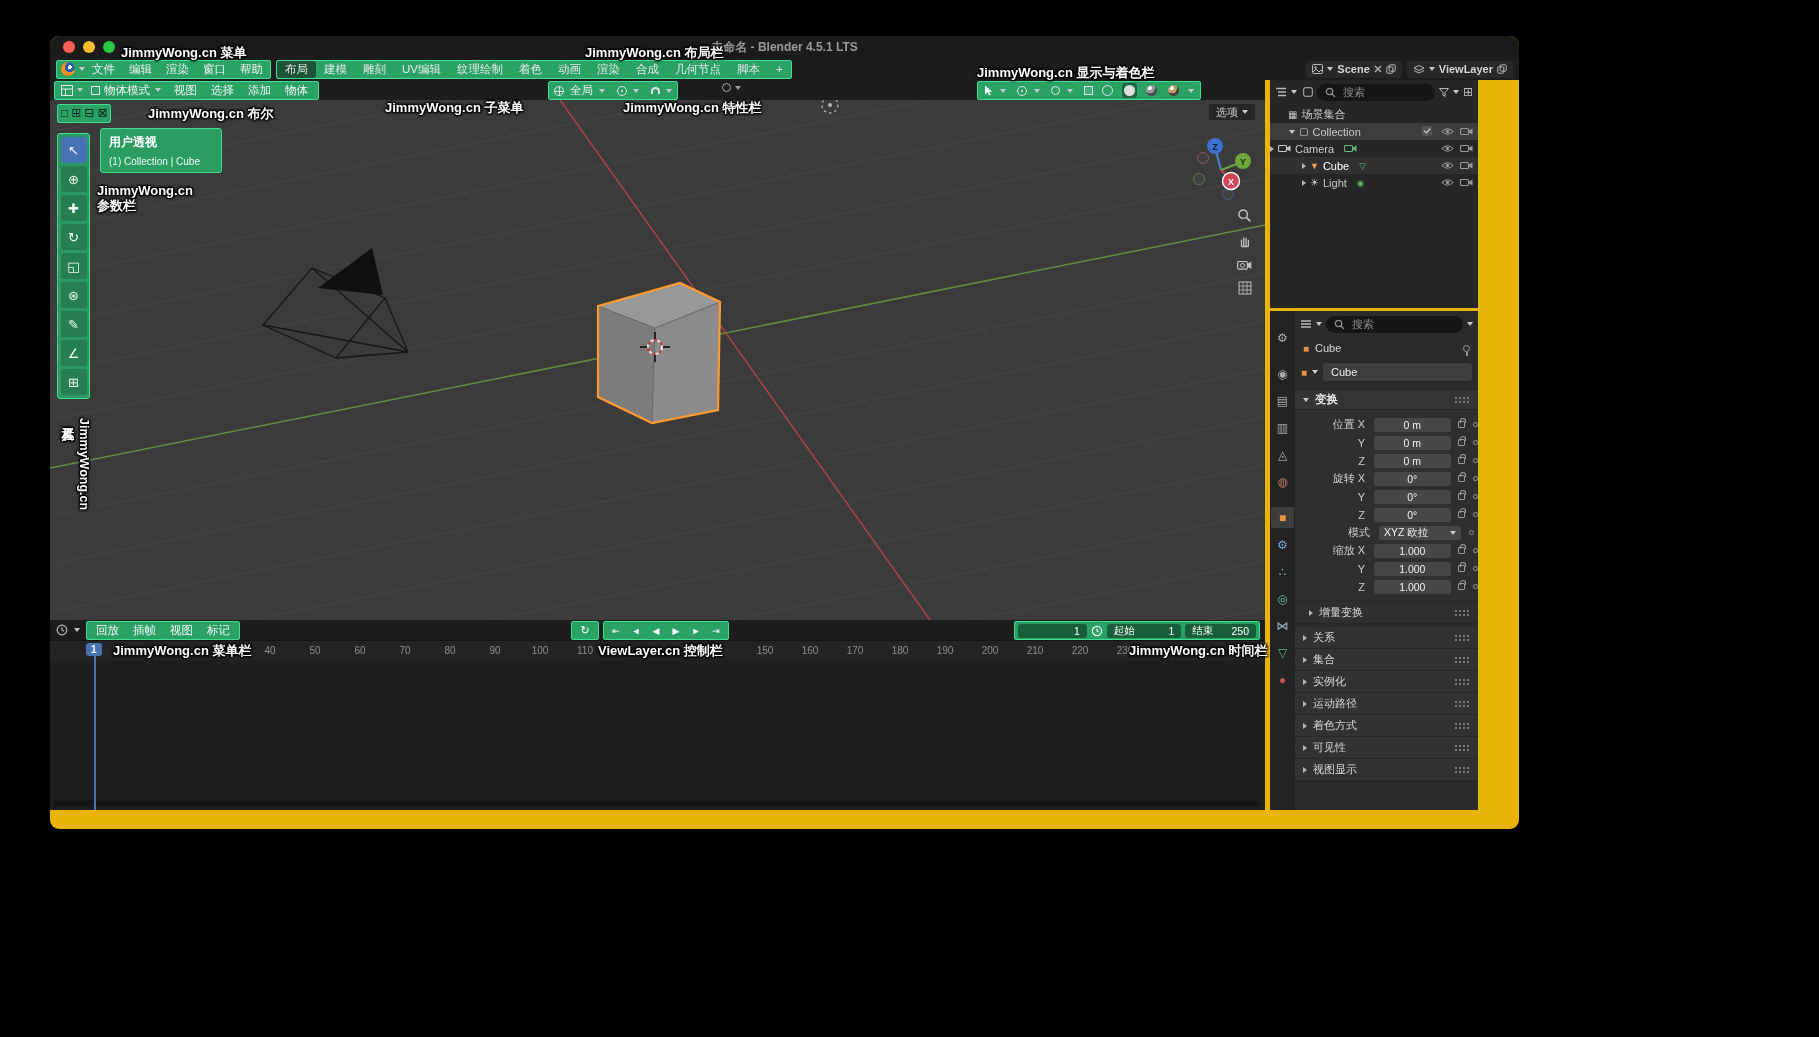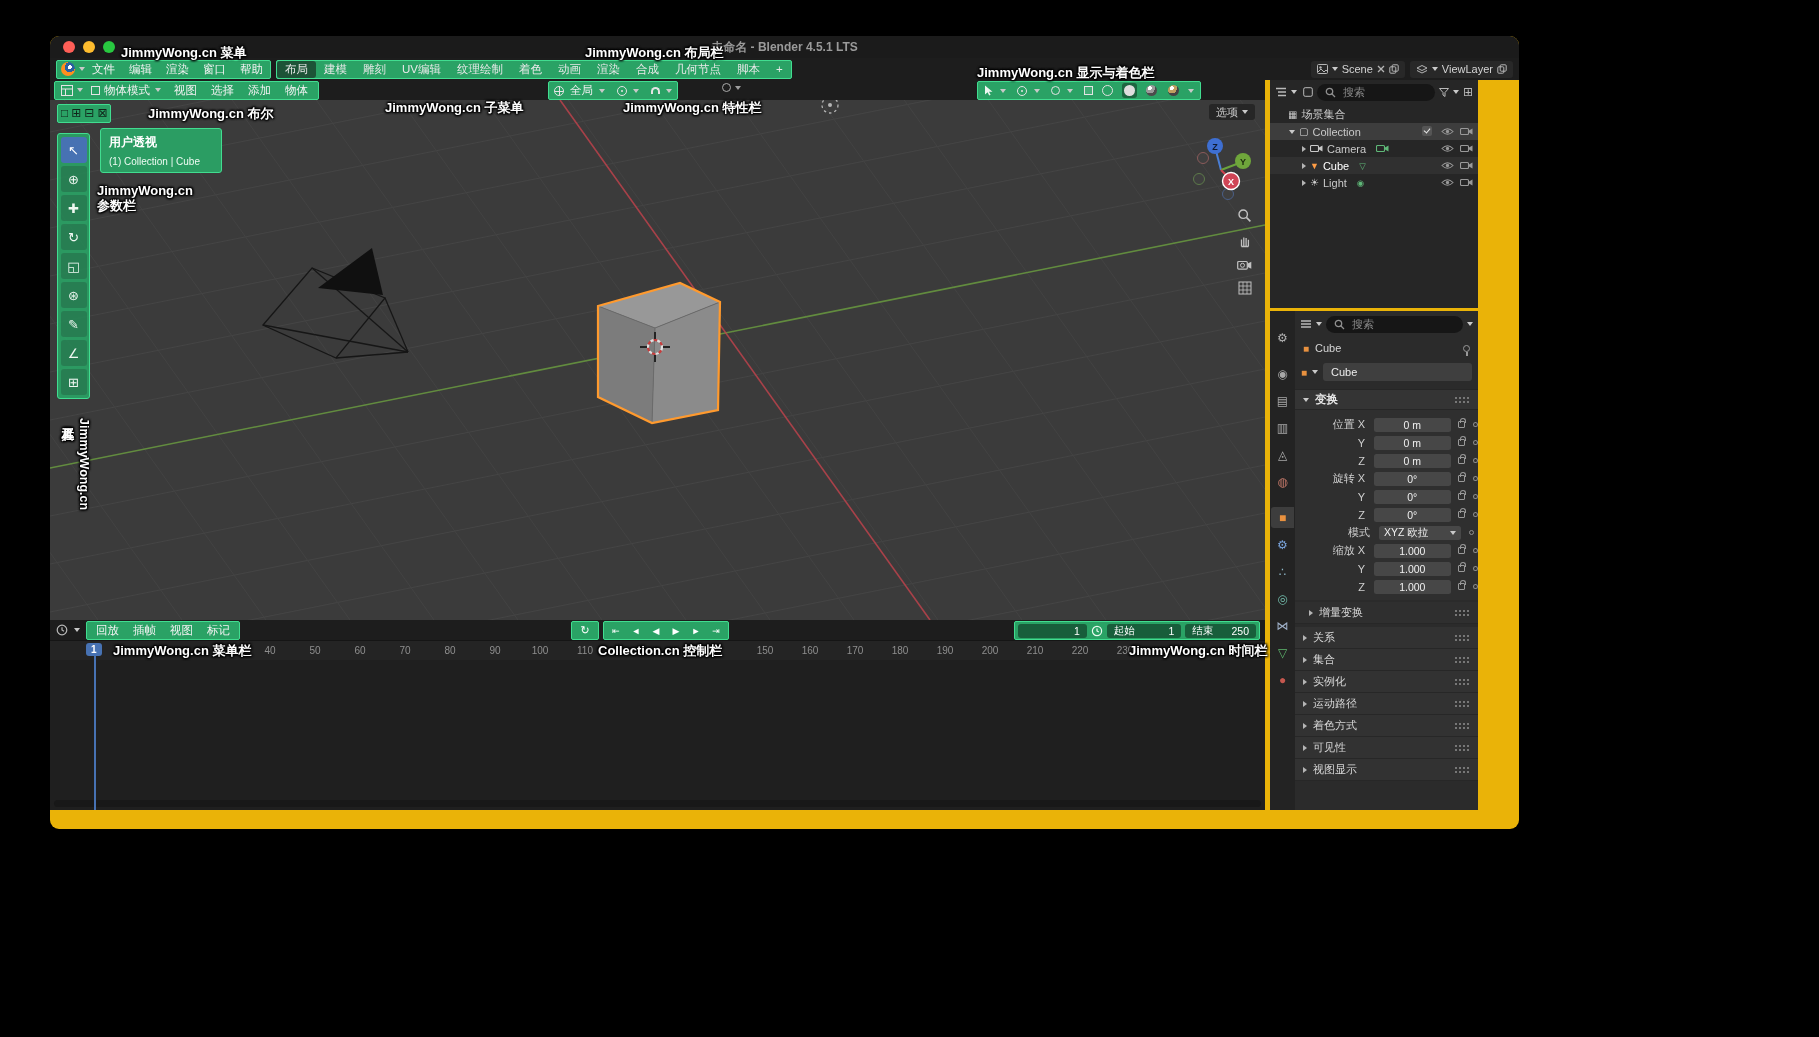--- a/index.html
+++ b/index.html
@@ -18,21 +18,21 @@
   .tl-close{background:#ff5f57}.tl-min{background:#febc2e}.tl-zoom{background:#28c840}
   .win-title{font-size:12px;color:#9a9a9a;font-weight:700;}
 
   
   .topbar{height:22px;background:#1d1d1d;display:flex;align-items:center;padding:0 6px;gap:5px;}
   .hl{background:#2aa265;border:1px solid #41dd90;border-radius:2px;display:flex;align-items:center;height:19px;}
   .menu-item{font-size:11.5px;color:#f2f2f2;padding:0 7px;line-height:17px;white-space:nowrap;}
   .ws-tab{font-size:11.5px;color:#e9e9e9;padding:1px 8px;border-radius:3px;white-space:nowrap;}
   .ws-tab.active{background:rgba(18,18,18,.55);}
   .flexspace{flex:1;}
-  .chip{background:#282828;border-radius:3px;height:17px;display:flex;align-items:center;padding:0 6px;gap:4px;color:#d4d4d4;font-size:11px;}
+  .chip{background:#282828;border-radius:3px;height:17px;display:flex;align-items:center;padding:0 6px;gap:4px;color:#d4d4d4;font-size:11px;font-weight:bold;}
   .blogo{width:14px;height:14px;border-radius:50%;background:radial-gradient(circle at 62% 38%,#ffffff 0 2px,#2a5fa2 2px 5px,#ff8f1f 5px);}
 
   .cvd{width:0;height:0;border-left:3.5px solid transparent;border-right:3.5px solid transparent;border-top:4px solid #c9c9c9;display:inline-block;}
   .cvr{width:0;height:0;border-top:3.5px solid transparent;border-bottom:3.5px solid transparent;border-left:4px solid #b5b5b5;display:inline-block;}
   .icon{display:inline-flex;align-items:center;justify-content:center;}
 
   
   .maincol{position:absolute;left:0;top:44px;width:1215px;height:730px;}
   .rightcol{position:absolute;left:1220px;top:44px;width:208px;height:730px;}
 
@@ -622,21 +622,21 @@
                 <circle cx="7" cy="4.5" r="1.8" fill="#999"></circle>
               </svg>
             </span>
             <span class="t-cam icon" style="color: rgb(153, 153, 153);">
               <svg width="13" height="9" viewBox="0 0 13 9">
                 <rect x="0.5" y="1.5" width="8" height="6" rx="1" fill="none" stroke="currentColor" stroke-width="1.1"></rect>
                 <path d="M9 3.5 12.5 1.5 V7.5 L9 5.5 Z" fill="currentColor"></path>
               </svg>
             </span>
           </div>
-          <div class="orow" style="padding-left: 32px;">
+          <div class="orow" style="">
             <i class="cvr"></i>
             <span class="icon" style="color: rgb(200, 200, 200);">
               <svg width="13" height="9" viewBox="0 0 13 9">
                 <rect x="0.5" y="1.5" width="8" height="6" rx="1" fill="none" stroke="currentColor" stroke-width="1.1"></rect>
                 <path d="M9 3.5 12.5 1.5 V7.5 L9 5.5 Z" fill="currentColor"></path>
               </svg>
             </span>
             <span class="lbl">Camera</span>
             <span class="icon" style="color: rgb(95, 184, 120); font-size: 8.5px; margin-left: 6px;">
               <svg width="13" height="9" viewBox="0 0 13 9">
@@ -910,14 +910,14 @@
 <div class="ann" id="ann-display">JimmyWong.cn 显示与着色栏</div>
 <div class="ann" id="ann-param">
   <div>JimmyWong.cn</div>
   <div>参数栏</div>
 </div>
 <div class="ann" id="ann-toolbar-v">
   <span>JimmyWong.cn</span>
   <span>工具栏</span>
 </div>
 <div class="ann" id="ann-menubar">JimmyWong.cn 菜单栏</div>
-<div class="ann" id="ann-controlbar">Collection.cn 控制栏</div>
+<div class="ann" id="ann-controlbar">ViewLayer.cn 控制栏</div>
 <div class="ann" id="ann-timebar">JimmyWong.cn 时间栏</div>
 
 </body></html>

